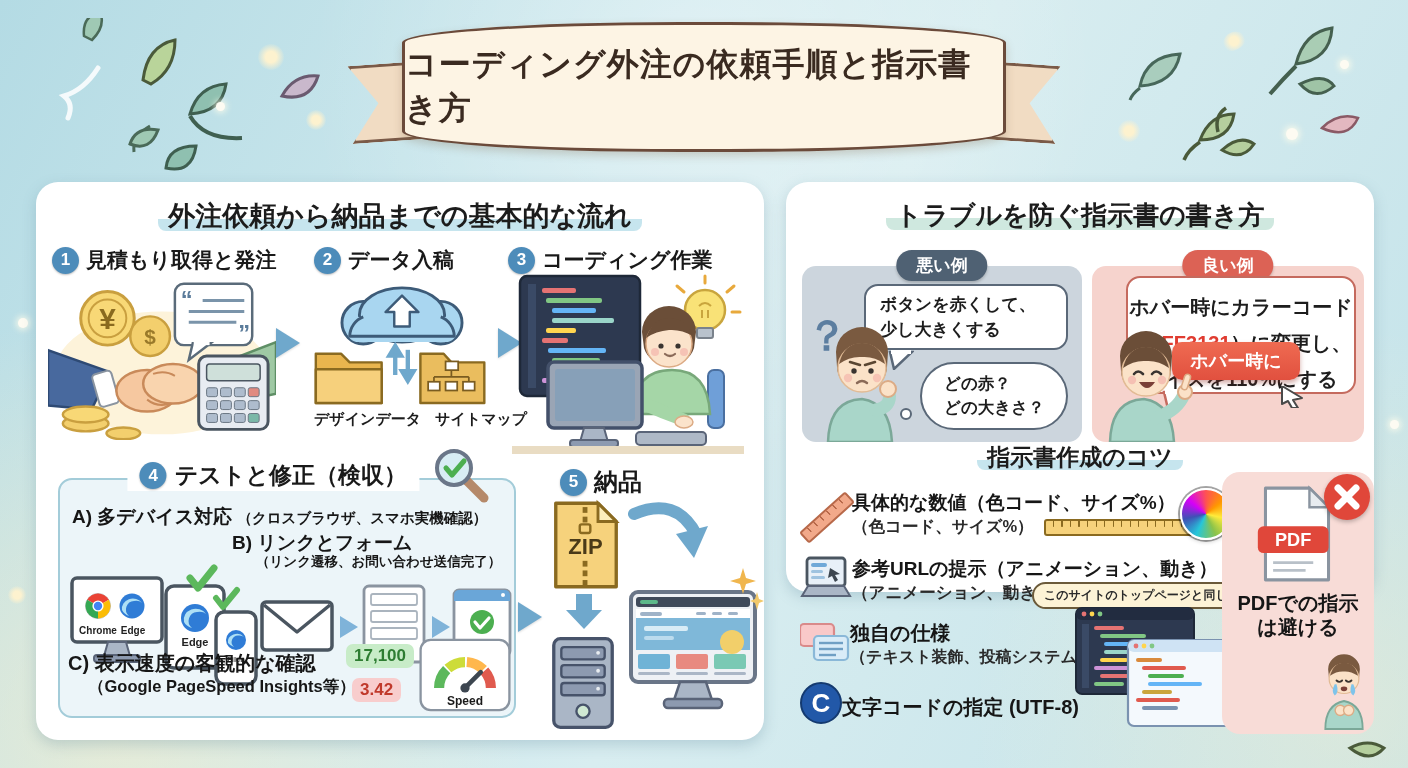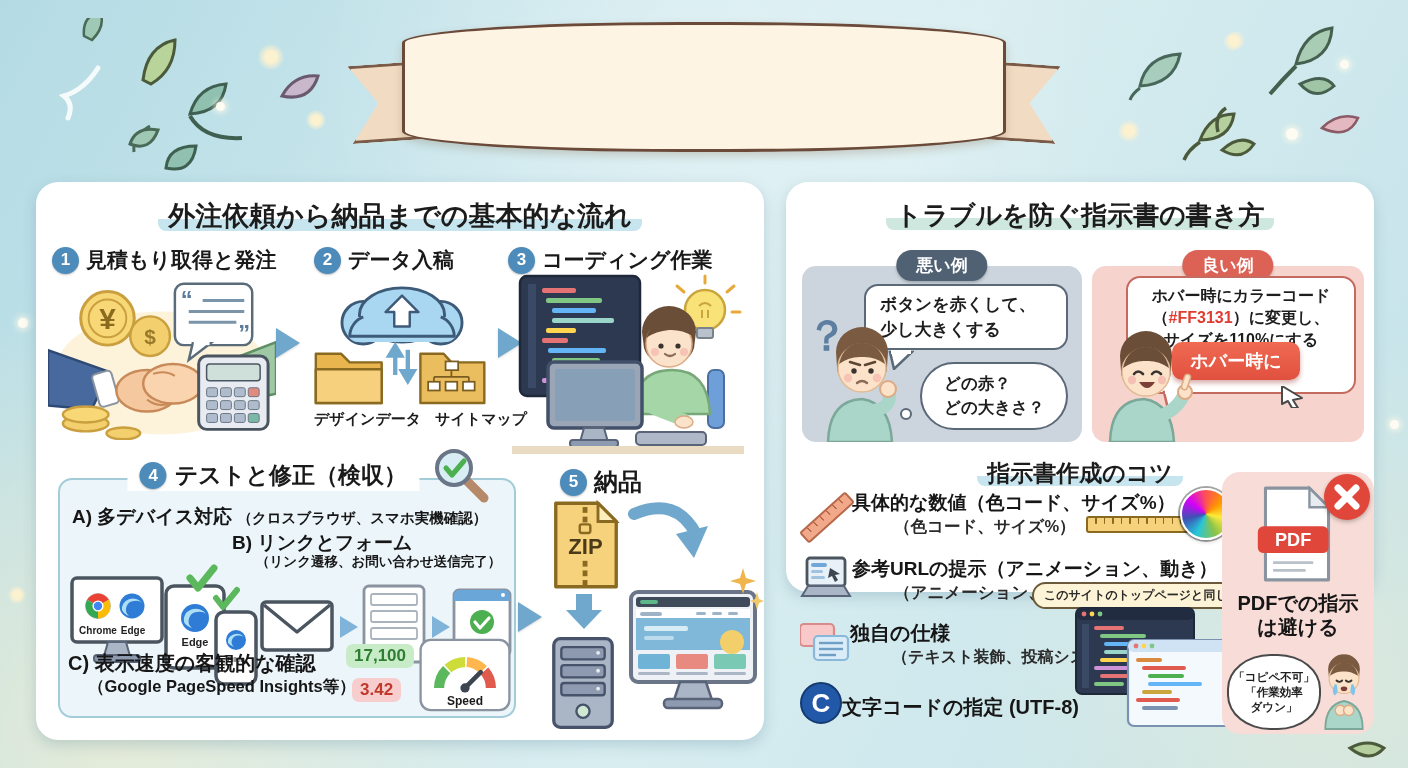--- a/index.html
+++ b/index.html
@@ -74,30 +74,30 @@
   #bad-speech { left:62px; top:18px; width:204px; height:66px; border:2.5px solid #5a6878;
     display:flex; flex-direction:column; justify-content:center; padding-left:14px; gap:2px; }
   #bad-speech div { font-size:17px; font-weight:bold; color:#1d1d1d; }
   .tail-svg { position:absolute; }
   #bad-thought { left:118px; top:96px; width:148px; height:68px; border:2.5px solid #5a6878; border-radius:34px;
     display:flex; flex-direction:column; justify-content:center; padding-left:22px; gap:2px; }
   #bad-thought div { font-size:16.5px; font-weight:bold; color:#1d1d1d; }
   .th-dot { position:absolute; background:#fff; border:2px solid #5a6878; border-radius:50%; }
   #good-speech { left:34px; top:10px; width:230px; height:118px; border:2.5px solid #c56a5e;
     display:flex; flex-direction:column; align-items:center; padding-top:8px; gap:1px; }
-  #good-speech .gl { font-size:16px; font-weight:bold; color:#1d1d1d; white-space:nowrap; }
+  #good-speech .gl { font-size:20px; font-weight:bold; color:#1d1d1d; white-space:nowrap;margin-top:8px; }
   #good-speech .code { color:#e03c31; }
   #hover-btn { position:absolute; left:44px; top:64px; width:128px; height:38px;
     background:linear-gradient(#ef6b52,#e1503f); border-radius:10px; box-shadow:0 3px 5px rgba(150,50,40,.4);
     color:#fff; font-weight:bold; font-size:18px; display:flex; align-items:center; justify-content:center; }
 
   
   .tip-row { position:absolute; display:flex; align-items:flex-start; gap:0; }
   .tip-text .l1 { font-size:19px; font-weight:bold; color:#161616; white-space:nowrap; }
-  .tip-text .l2 { font-size:16.5px; font-weight:bold; color:#2a2a2a; white-space:nowrap; display:flex; align-items:flex-start;margin-left:42px; }
+  .tip-text .l2 { font-size:16.5px; font-weight:bold; color:#2a2a2a; white-space:nowrap; display:flex; align-items:center; }
   .ruler-diag { width:52px; height:52px; position:relative; }
   .ruler-diag .bar { position:absolute; left:-4px; top:20px; width:62px; height:15px; background:#f2a98a;
     border:2px solid #b8694a; border-radius:3px; transform:rotate(-42deg);
     background-image:repeating-linear-gradient(90deg,transparent 0 7px,#b8694a 7px 8.5px);
     background-size:100% 50%; background-repeat:no-repeat; }
   .ruler-yellow { display:inline-block; width:150px; height:17px; margin-left:10px; background:#f6d27c;
     border:2px solid #8a6a20; border-radius:3px;
     background-image:repeating-linear-gradient(90deg,transparent 0 7px,#8a6a20 7px 8.5px);
     background-size:100% 45%; background-repeat:no-repeat; }
   #color-wheel { position:absolute; left:394px; top:306px; width:52px; height:52px; border-radius:50%;
@@ -159,20 +159,21 @@
   <div class="dot white" style="left:1286px;top:128px;width:12px;height:12px"></div>
   <div class="dot cream" style="left:1118px;top:120px;width:22px;height:22px"></div>
   <div class="dot white" style="left:18px;top:318px;width:10px;height:10px"></div>
   <div class="dot cream" style="left:8px;top:586px;width:18px;height:18px"></div>
   <div class="dot white" style="left:1390px;top:420px;width:9px;height:9px"></div>
 
   <div class="abs banner">
     <div class="ribbon-tail left"></div>
     <div class="ribbon-tail right"></div>
     <div class="ribbon-center">
+      <div class="banner-title">コーディング外注の依頼手順と指示書き方</div>
     </div>
   </div>
 
   <div class="panel" id="left-panel">
     <div class="panel-title" style="top:16px;font-size:27px">
       <span class="hl-blue">外注依頼から納品までの基本的な流れ</span>
     </div>
 
     <div class="step-head" style="left:16px;top:64px">
       <span class="step-num">1</span>
@@ -549,21 +550,21 @@
         <path d="M47 66 q8 12 16 0 z" fill="#7a4038"></path>
         <circle cx="40" cy="64" r="4.2" fill="#f4b8ae" opacity=".8"></circle>
           <circle cx="70" cy="64" r="4.2" fill="#f4b8ae" opacity=".8"></circle>
         <path d="M18 126 q1 -36 26 -42 l8 -1 q28 4 30 43 z" fill="#a9d6c9" stroke="#7ba898" stroke-width="2.5"></path>
         <path d="M64 102 q22 -8 28 -24" fill="none" stroke="#a9d6c9" stroke-width="13" stroke-linecap="round"></path>
         <circle cx="93" cy="76" r="7" fill="#fbe2c8" stroke="#dcab85" stroke-width="2"></circle>
         <rect x="91" y="58" width="6" height="16" rx="3" fill="#fbe2c8" stroke="#dcab85" stroke-width="1.5" transform="rotate(18 94 66)"></rect>
       </svg>
     </div>
 
-    <div class="panel-title" style="top:276px;font-size:23px">
+    <div class="panel-title" style="top:260px;font-size:23px">
       <span class="hl-blue">指示書作成のコツ</span>
     </div>
 
     <div class="tip-row" style="left:14px;top:308px">
       <div class="ruler-diag">
           <div class="bar"></div>
         </div>
       <div class="tip-text">
         <div class="l1">具体的な数値（色コード、サイズ%）</div>
         <div class="l2">
@@ -652,25 +653,20 @@
         <line x1="20" y1="90" x2="54" y2="90" stroke="#b8c0c8" stroke-width="3"></line>
       </svg>
       <div id="pdf-x">
         <svg style="width:46px;height:46px" viewBox="0 0 46 46">
           <line x1="14" y1="14" x2="32" y2="32" stroke="#fff" stroke-width="7" stroke-linecap="round"></line>
           <line x1="32" y1="14" x2="14" y2="32" stroke="#fff" stroke-width="7" stroke-linecap="round"></line>
         </svg>
       </div>
       <div class="pdf-line" style="top:118px">PDFでの指示</div>
       <div class="pdf-line" style="top:142px">は避ける</div>
-      <div id="pdf-bubble">
-        <div>「コピペ不可」</div>
-        <div>「作業効率</div>
-        <div>ダウン」</div>
-      </div>
       <svg class="abs" style="left:94px;top:172px;width:56px;height:86px" viewBox="0 0 60 90">
         <path d="M13 26 a17 16 0 0 1 34 0 l-1 10 a16 15 0 0 1 -32 0 z" fill="#7a5a40"></path>
         <circle cx="30" cy="36" r="16" fill="#fbe2c8" stroke="#e2bb95" stroke-width="1.2"></circle>
         <path d="M15 33 q4 -14 15 -14 q12 0 15 14 q-8 -5 -15 -4.5 q-8 -0.5 -15 4.5z" fill="#7a5a40"></path>
         <path d="M22 38 q3 3 6 0 M38 38 q-3 3 -6 0" fill="none" stroke="#3a3430" stroke-width="2" stroke-linecap="round"></path>
         <ellipse cx="30" cy="47" rx="3.5" ry="2.5" fill="#7a4038"></ellipse>
         <path d="M20 42 q-4 8 0 12 q5 -3 2 -12z" fill="#7fc4ea"></path>
         <path d="M40 42 q4 8 0 12 q-5 -3 -2 -12z" fill="#7fc4ea"></path>
         <path d="M10 90 q0 -26 20 -30 q20 4 20 30 z" fill="#a9d6c9" stroke="#7ba898" stroke-width="2"></path>
         <circle cx="26" cy="70" r="5.5" fill="#fbe2c8" stroke="#dcab85" stroke-width="1.5"></circle>

